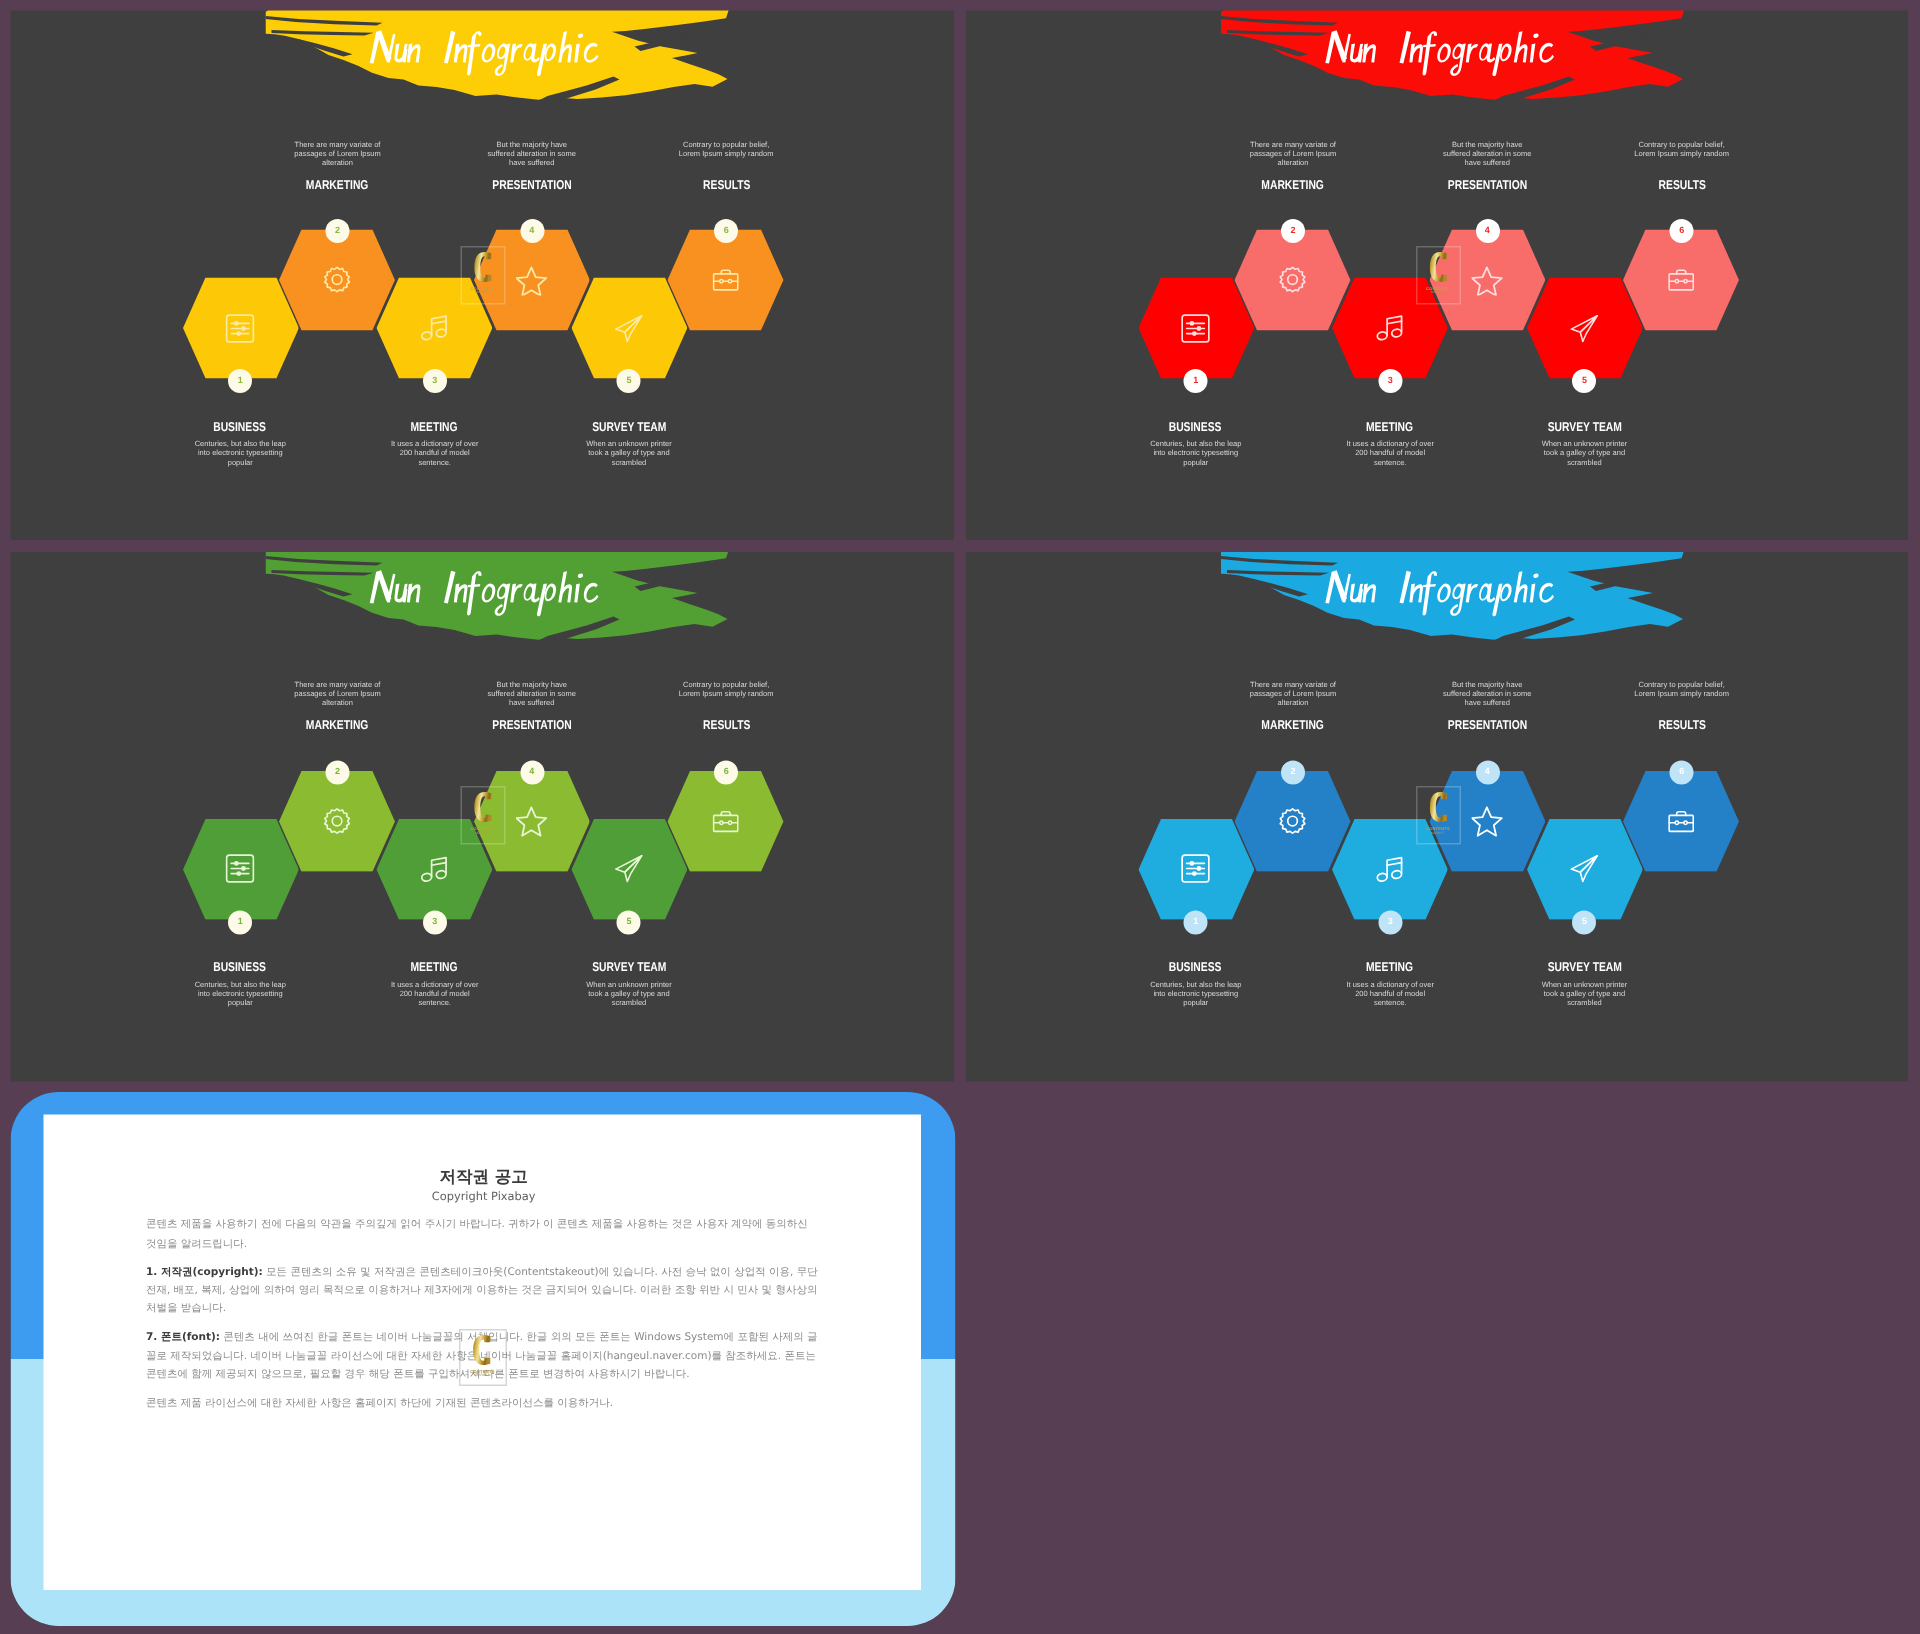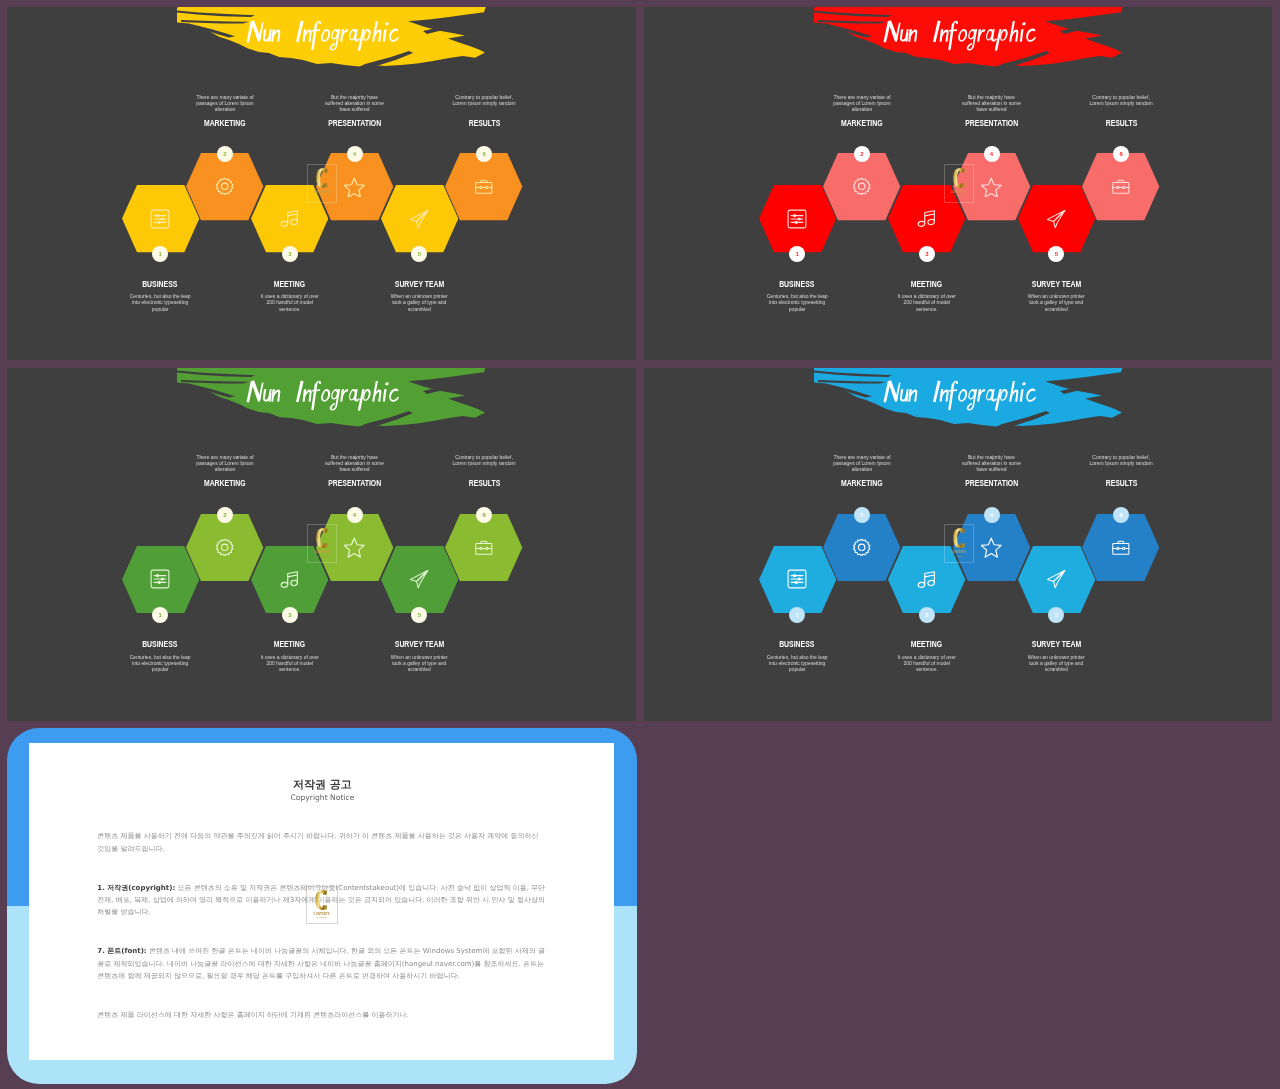--- a/index.html
+++ b/index.html
@@ -49,21 +49,21 @@
   .wm .t2{font-size:2.1px;letter-spacing:.1px;color:#b99a47;margin-top:.8px;}
 
   
   .cp-bg-top{position:absolute;left:0;top:0;width:630px;height:178.5px;background:#3d9bf0;}
   .cp-bg-bot{position:absolute;left:0;top:178.5px;width:630px;height:178px;background:#ade3f9;}
   .cp-paper{position:absolute;left:22.3px;top:15.8px;width:585px;height:316.5px;background:#ffffff;}
   .cp-inner{position:absolute;left:68px;top:35px;width:450.3px;
       font-family:"DejaVu Sans",sans-serif;}
   .cp-h1{text-align:center;font-size:11px;font-weight:700;color:#3a3a3a;line-height:13px;}
   .cp-h2{text-align:center;font-size:7.6px;font-weight:400;color:#606060;line-height:11px;margin-top:1px;}
-  .cp-p{font-size:7px;line-height:12.2px;color:#8a8a8a;margin-top:27px;}
+  .cp-p{font-size:7px;line-height:12.2px;color:#8a8a8a;margin-top:7px;}
   .cp-p b{font-weight:700;color:#3d3d3d;}
   .cp-wm{position:absolute;left:276.4px;top:142.4px;width:32px;height:38.5px;
       border:0.8px solid rgba(120,120,120,.30);box-sizing:border-box;
       display:flex;flex-direction:column;align-items:center;justify-content:flex-start;padding-top:3.4px;}
   .cp-wm .c{width:12.5px;height:20px;}
   .cp-wm .c svg{display:block;width:12.5px;height:20px;}
   .cp-wm .t1{font-size:2.7px;letter-spacing:.2px;color:#a98c3c;margin-top:2.6px;font-weight:700;}
   .cp-wm .t2{font-size:2.2px;letter-spacing:.1px;color:#a98c3c;margin-top:.8px;}
 </style>
 </head>
@@ -741,21 +741,21 @@
       <div class="botlabel" style="left:379.3px;top:286.2px;width:66px;">
         <div class="desc">When an unknown printer took a galley of type and scrambled</div>
       </div>
     </div>
     <div class="slide slide-e">
       <div class="cp-bg-top"></div>
       <div class="cp-bg-bot"></div>
       <div class="cp-paper">
         <div class="cp-inner">
           <div class="cp-h1">저작권 공고</div>
-          <div class="cp-h2">Copyright Notice</div>
+          <div class="cp-h2">Copyright Pixabay</div>
           <div class="cp-p">콘텐츠 제품을 사용하기 전에 다음의 약관을 주의깊게 읽어 주시기 바랍니다. 귀하가 이 콘텐츠 제품을 사용하는 것은 사용자 계약에 동의하신 것임을 알려드립니다.</div>
           <div class="cp-p"><b>1. 저작권(copyright):</b> 모든 콘텐츠의 소유 및 저작권은 콘텐츠테이크아웃(Contentstakeout)에 있습니다. 사전 승낙 없이 상업적 이용, 무단전재, 배포, 복제, 상업에 의하여 영리 목적으로 이용하거나 제3자에게 이용하는 것은 금지되어 있습니다. 이러한 조항 위반 시 민사 및 형사상의 처벌을 받습니다.</div>
           <div class="cp-p"><b>7. 폰트(font):</b> 콘텐츠 내에 쓰여진 한글 폰트는 네이버 나눔글꼴의 서체입니다. 한글 외의 모든 폰트는 Windows System에 포함된 사제의 글꼴로 제작되었습니다. 네이버 나눔글꼴 라이선스에 대한 자세한 사항은 네이버 나눔글꼴 홈페이지(hangeul.naver.com)를 참조하세요. 폰트는 콘텐츠에 함께 제공되지 않으므로, 필요할 경우 해당 폰트를 구입하셔서 다른 폰트로 변경하여 사용하시기 바랍니다.</div>
           <div class="cp-p">콘텐츠 제품 라이선스에 대한 자세한 사항은 홈페이지 하단에 기재된 콘텐츠라이선스를 이용하거나.</div>
         </div>
         <div class="cp-wm">
           <div class="c" title="C">
             <svg viewBox="0 0 60 100">
               <defs>
                 <linearGradient id="gccp" x1="0" y1="0" x2="1" y2="0.25">

